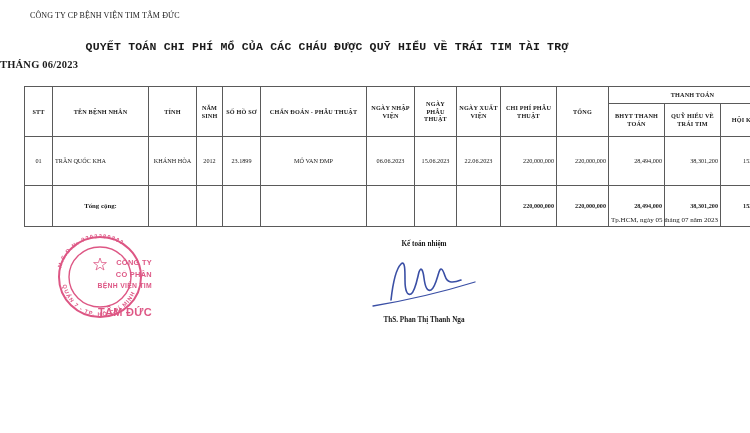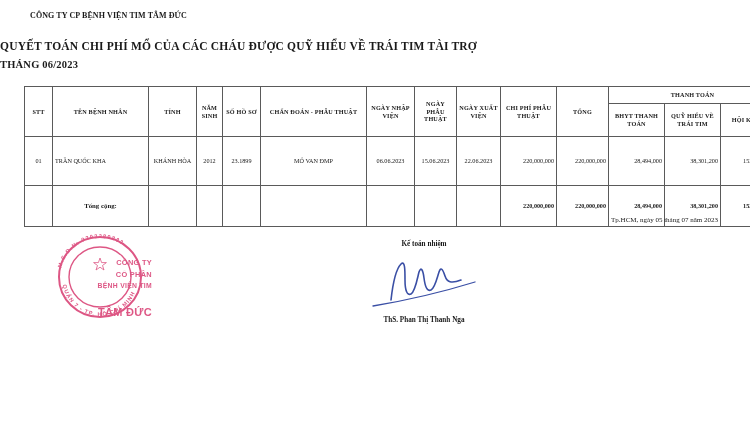--- a/index.html
+++ b/index.html
@@ -23,31 +23,32 @@
   }
 
   
   .company-line {
     position: absolute;
     left: 30px;
     top: 11px;
     font-size: 8px;
     letter-spacing: 0.1px;
     white-space: nowrap;
-    font-weight: bold;
   }
 
   .doc-title {
     position: absolute;
     left: 0;
     top: 40px;
     width: 654px;
+    text-align: center;
     font-size: 11.5px;
     font-weight: bold;
     letter-spacing: 0.2px;
+    font-family: Liberation Mono, monospace;
   }
   .doc-subtitle {
     position: absolute;
     left: 0;
     top: 59px;
     width: 750px;
     text-align: left;
     font-size: 10.5px;
     font-weight: bold;
     letter-spacing: 0.2px;

